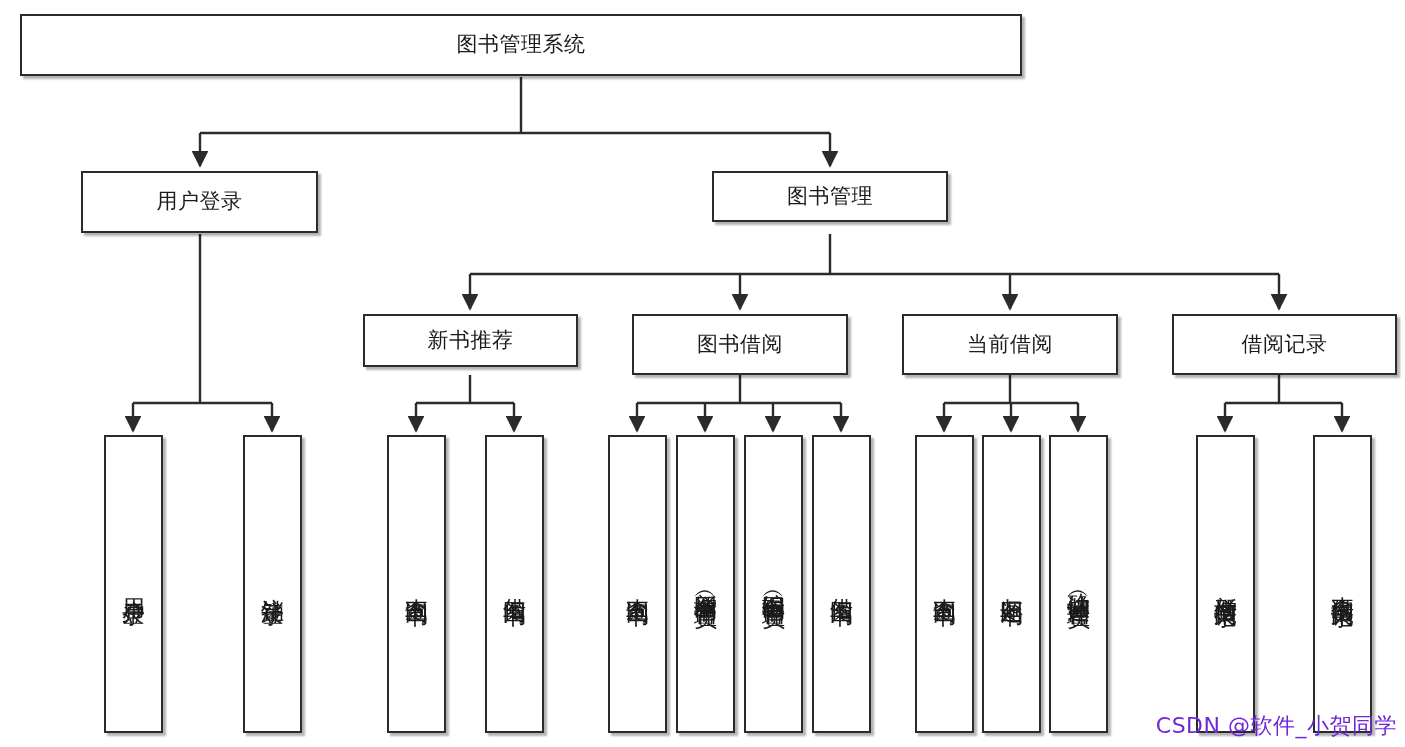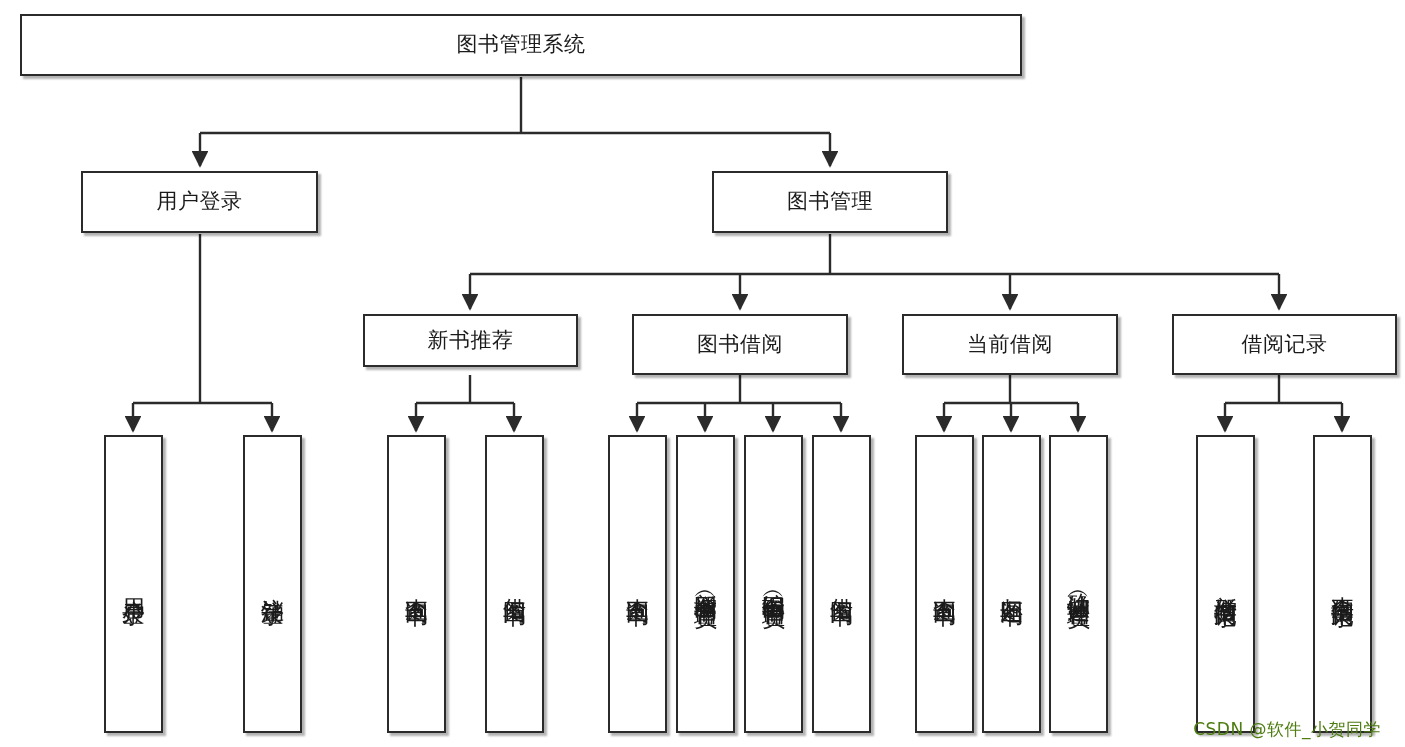--- a/index.html
+++ b/index.html
@@ -50,24 +50,24 @@
   }
   .node.vert .node-label {
     writing-mode: vertical-rl;
     text-orientation: upright;
     font-size: 23px;
     letter-spacing: 2px;
     line-height: 1;
   }
   #watermark {
     position: absolute;
-    right: 24px;
+    right: 8px;
     bottom: 6px;
-    font-size: 17px;
-    color: #4d7c0f;
+    font-size: 22px;
+    color: #6d28d9;
     letter-spacing: 0.5px;
     z-index: 5;
     white-space: pre;
   }
 </style>
 </head>
 <body>
 
 <div id="canvas">
 
@@ -121,21 +121,21 @@
     </g>
   </svg>
 
   <div class="node horiz" style="left:20px; top:14px; width:1002px; height:62px;justify-content:center;">
     <span class="node-label">图书管理系统</span>
   </div>
 
   <div class="node horiz" style="left:81px; top:171px; width:237px; height:62px;">
     <span class="node-label">用户登录</span>
   </div>
-  <div class="node horiz" style="left:712px; top:171px; width:236px; height:62px;">
+  <div class="node horiz" style="left:712px; top:171px; width:236px; height:51px;">
     <span class="node-label">图书管理</span>
   </div>
 
   <div class="node horiz" style="left:363px; top:314px; width:215px; height:53px;">
     <span class="node-label">新书推荐</span>
   </div>
   <div class="node horiz" style="left:902px; top:314px; width:216px; height:61px;">
     <span class="node-label">当前借阅</span>
   </div>
   <div class="node horiz" style="left:632px; top:314px; width:216px; height:61px;">

